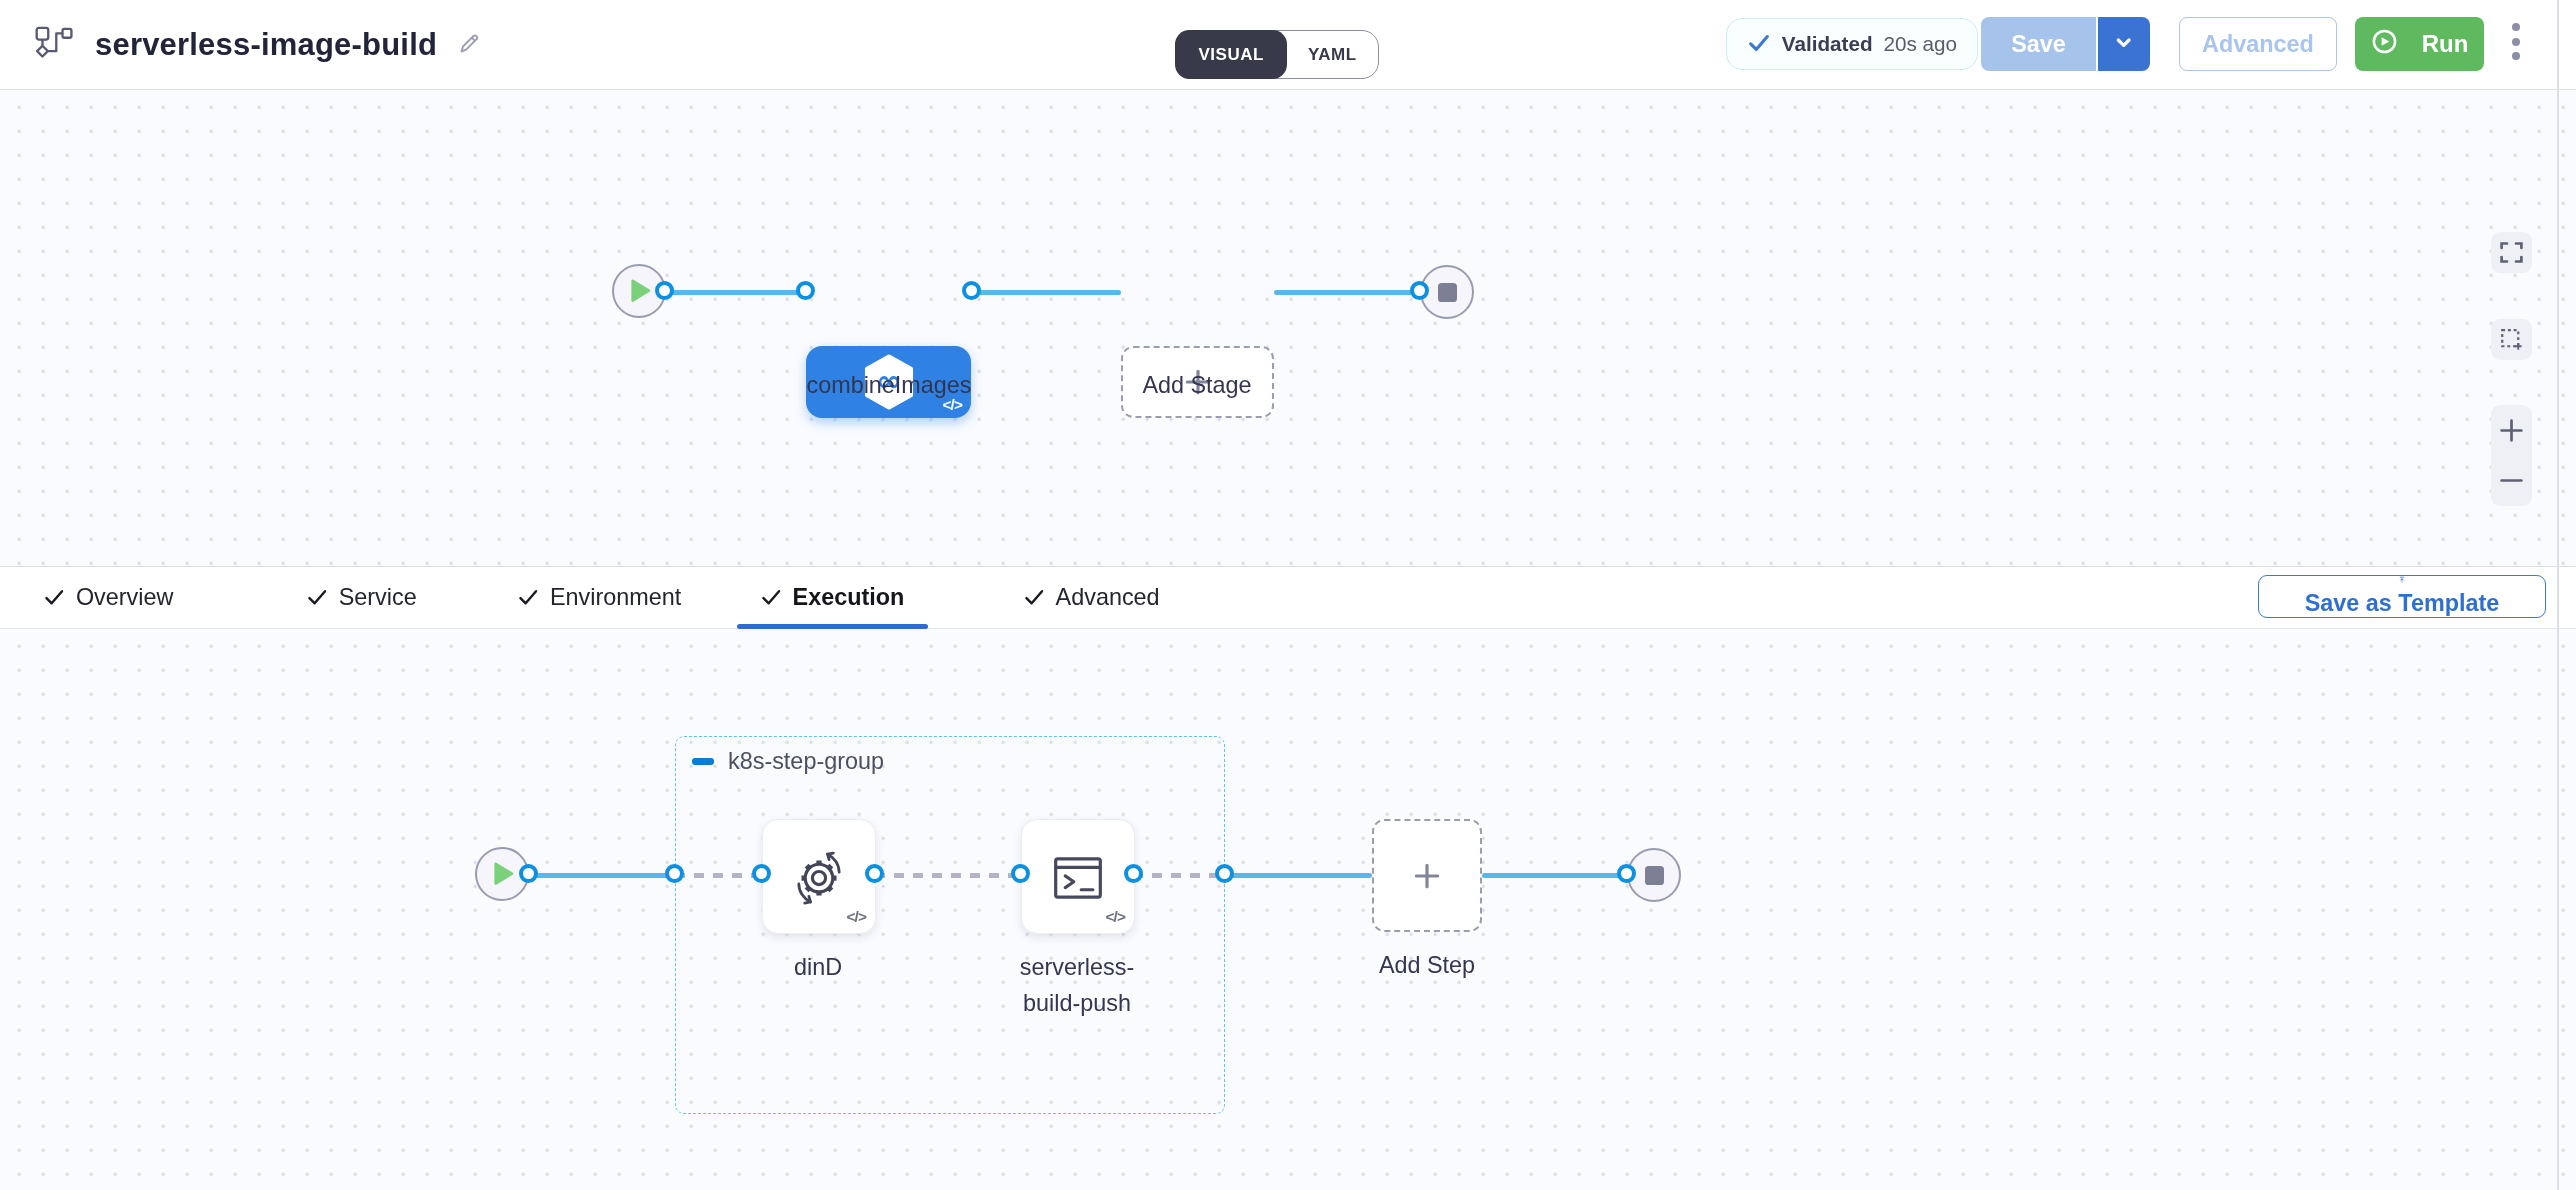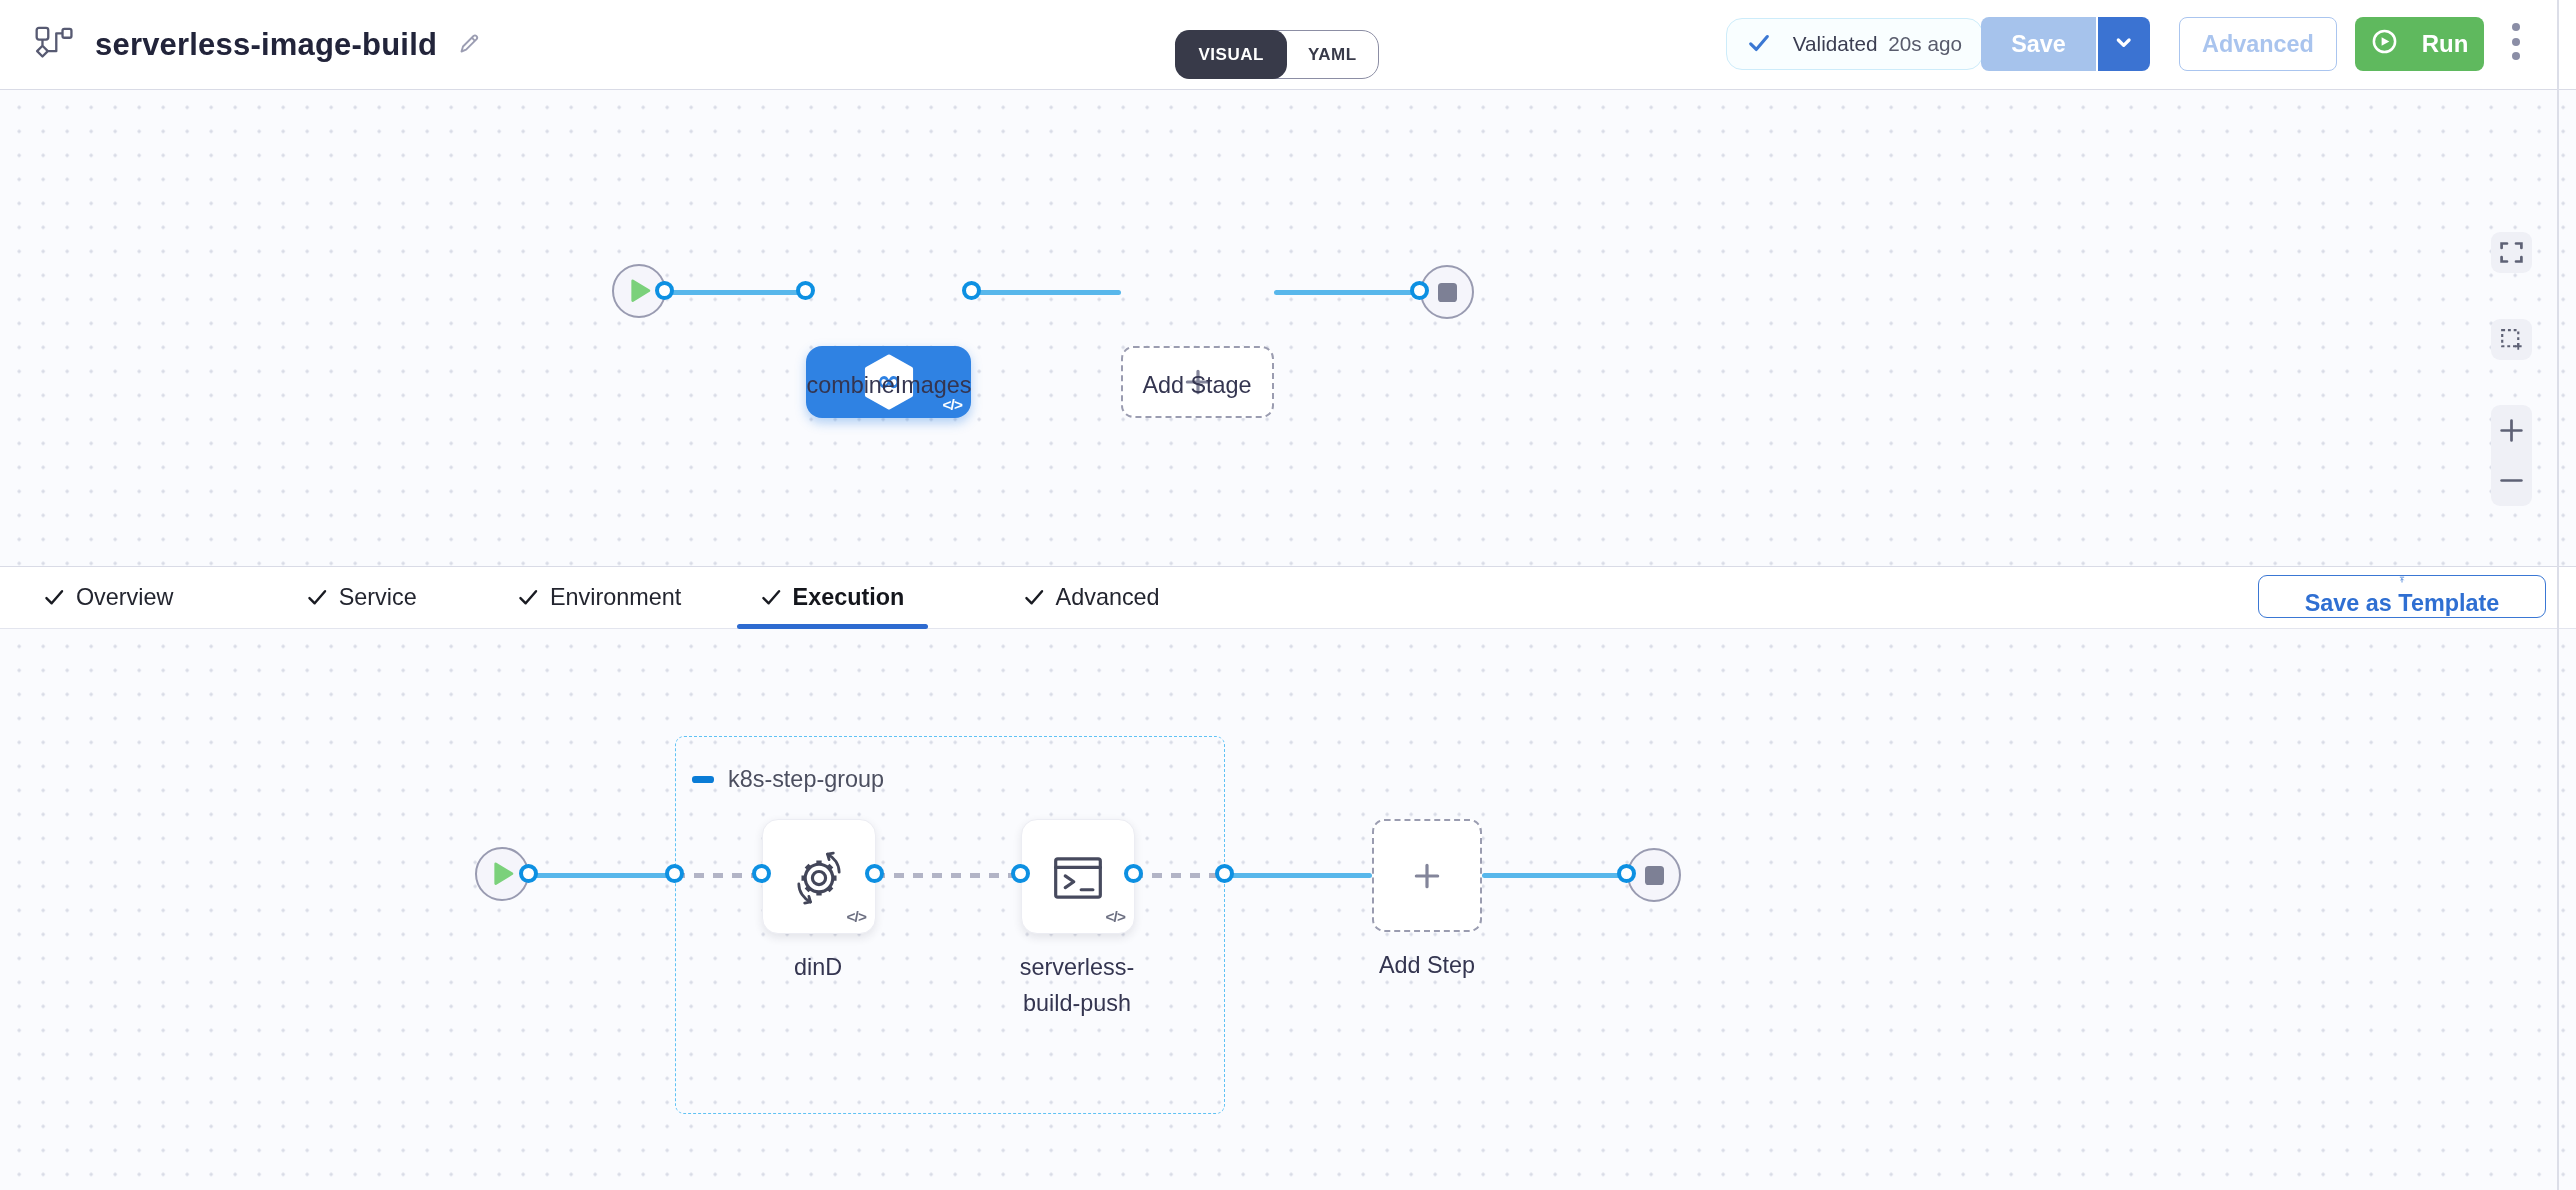--- a/index.html
+++ b/index.html
@@ -14,21 +14,21 @@
   .title-wrap{position:absolute;left:34px;top:0;height:90px;display:flex;align-items:center;gap:20px;}
   .pipe-title{font-size:31px;font-weight:bold;color:#22243a;letter-spacing:0.2px;}
   .mode-toggle{position:absolute;left:1175px;top:30px;height:49px;display:flex;align-items:stretch;
                border:1.8px solid #8c8ea4;border-radius:17px;background:#fff;box-sizing:border-box;}
   .mode-seg{display:flex;align-items:center;padding:0 21.6px;font-size:17px;font-weight:bold;
             letter-spacing:0.5px;color:#383a49;border-radius:14.4px;}
   .mode-seg.sel{background:#383a49;color:#fff;margin:-0.9px;padding:0 23.4px;}
   .validated{position:absolute;left:1726px;top:18px;height:52px;box-sizing:border-box;
              border:1.8px solid #cdecfa;background:#f9feff;border-radius:16px;display:flex;
              align-items:center;gap:10.8px;padding:0 20px;}
-  .validated .vlabel{font-size:20.7px;font-weight:normal;color:#3b3e52;margin-left:11px;}
+  .validated .vlabel{font-size:20.7px;font-weight:bold;color:#3b3e52;}
   .validated .vtime{font-size:20.7px;color:#585b6c;}
   .save-split{position:absolute;left:1981px;top:17px;height:54px;display:flex;border-radius:8px;overflow:hidden;}
   .save-main{width:115px;background:#a6c3ec;color:#fff;font-size:23.4px;font-weight:bold;
              display:flex;align-items:center;justify-content:center;}
   .save-sep{width:1.8px;background:rgba(255,255,255,.65);margin:7.2px 0;}
   .save-chev{width:52px;background:#3b73d2;display:flex;align-items:center;justify-content:center;}
   .discard-btn{position:absolute;left:2179px;top:17px;width:158px;height:54px;box-sizing:border-box;
                border:1.8px solid #aac5ef;border-radius:8px;background:#fff;color:#a9c4ee;
                font-size:23.4px;font-weight:bold;display:flex;align-items:center;justify-content:center;}
   .run-btn{position:absolute;left:2355px;top:17px;width:129px;height:54px;background:#5fb95e;
@@ -57,21 +57,21 @@
   .add-box{position:absolute;box-sizing:border-box;background:#fff;border:2.7px dashed #9a9cb0;
            border-radius:12.6px;display:flex;align-items:center;justify-content:center;}
   .node-label{position:absolute;transform:translateX(-50%);font-size:23.4px;color:#343550;
               text-align:center;line-height:36px;white-space:nowrap;}
   .node-label.wrap{white-space:normal;width:171px;}
   .step-card{position:absolute;width:112px;height:113px;background:#fff;border:0.9px solid #ecedf3;
              border-radius:16px;box-shadow:0 3.6px 9px rgba(40,41,61,.10);
              display:flex;align-items:center;justify-content:center;}
   .group-box{position:absolute;left:675px;top:736px;width:550px;height:378px;box-sizing:border-box;
              border:1.8px dashed #5fc2f4;border-radius:9px;}
-  .group-head{position:absolute;left:692px;top:748px;display:flex;align-items:center;gap:14.4px;margin-top:18px;}
+  .group-head{position:absolute;left:692px;top:748px;display:flex;align-items:center;gap:14.4px;}
   .group-minus{width:21.6px;height:6.3px;background:#0a7cd6;border-radius:3.1px;}
   .group-name{font-size:23.4px;color:#4c4f60;}
   
   .ctrl{position:absolute;left:2491px;width:41px;background:#eff0f6;border-radius:9px;
         display:flex;flex-direction:column;align-items:center;justify-content:center;}
   
   .tabbar{position:absolute;left:0;top:566px;width:2576px;height:63px;background:#fff;
           border-top:0.9px solid #d9dbe6;border-bottom:0.9px solid #e3e5ee;box-sizing:border-box;
           display:flex;align-items:stretch;}
   .tab{position:relative;display:flex;align-items:center;gap:10px;padding:0 23.4px;margin-left:0;

